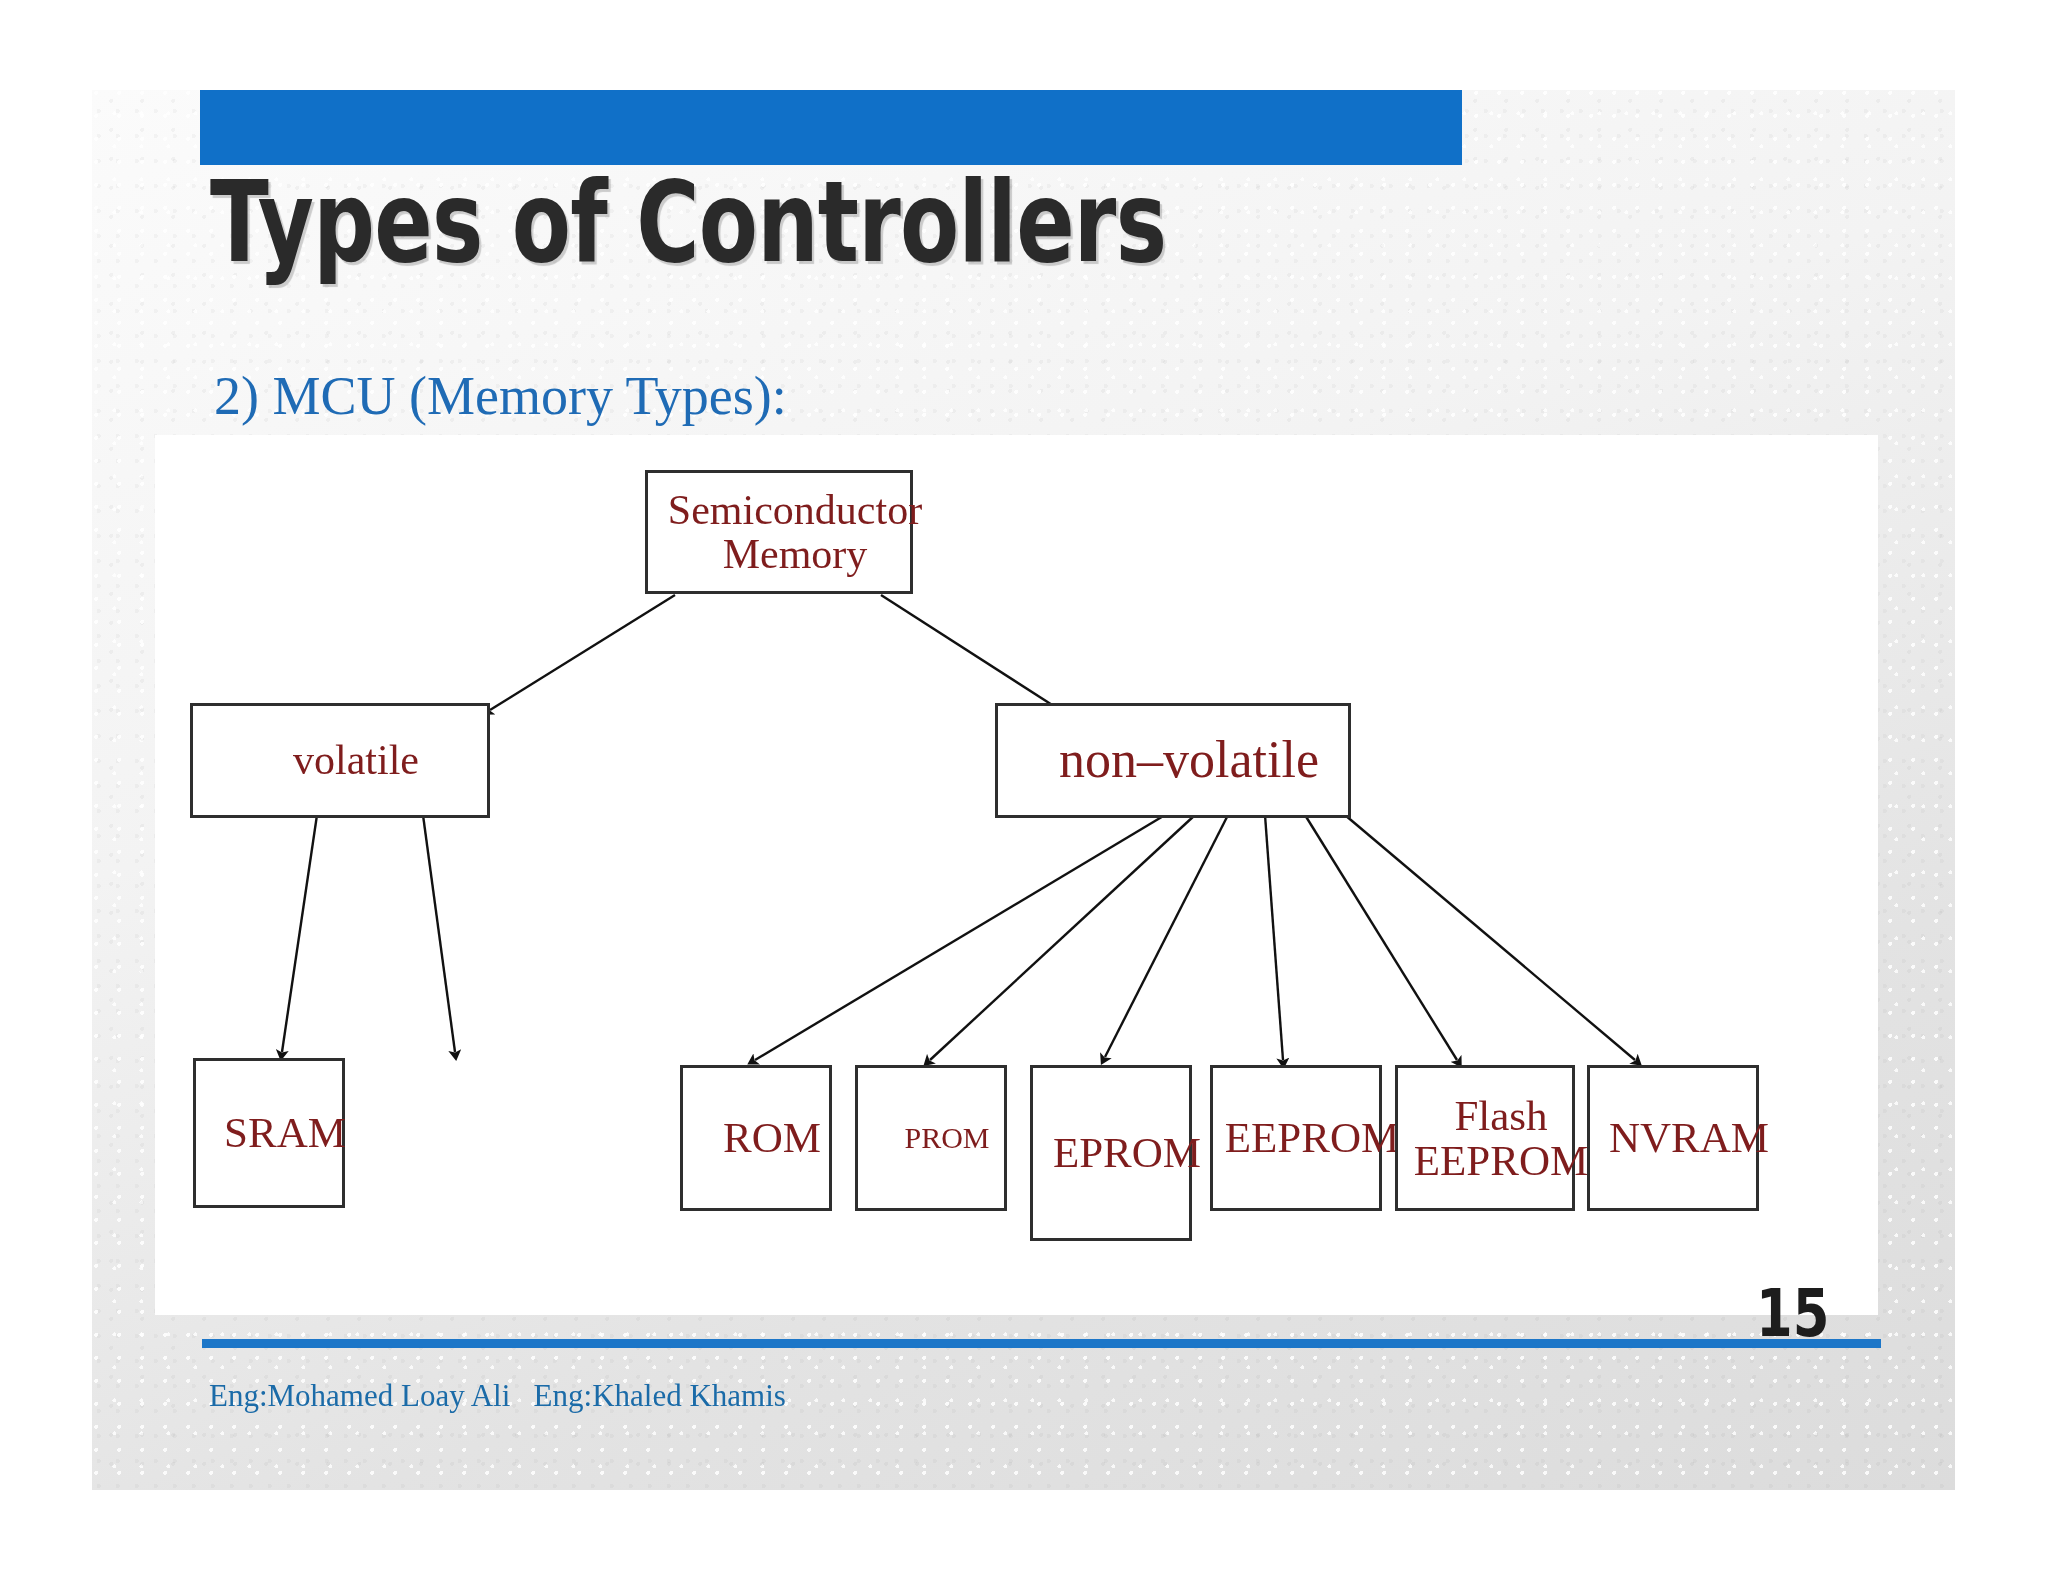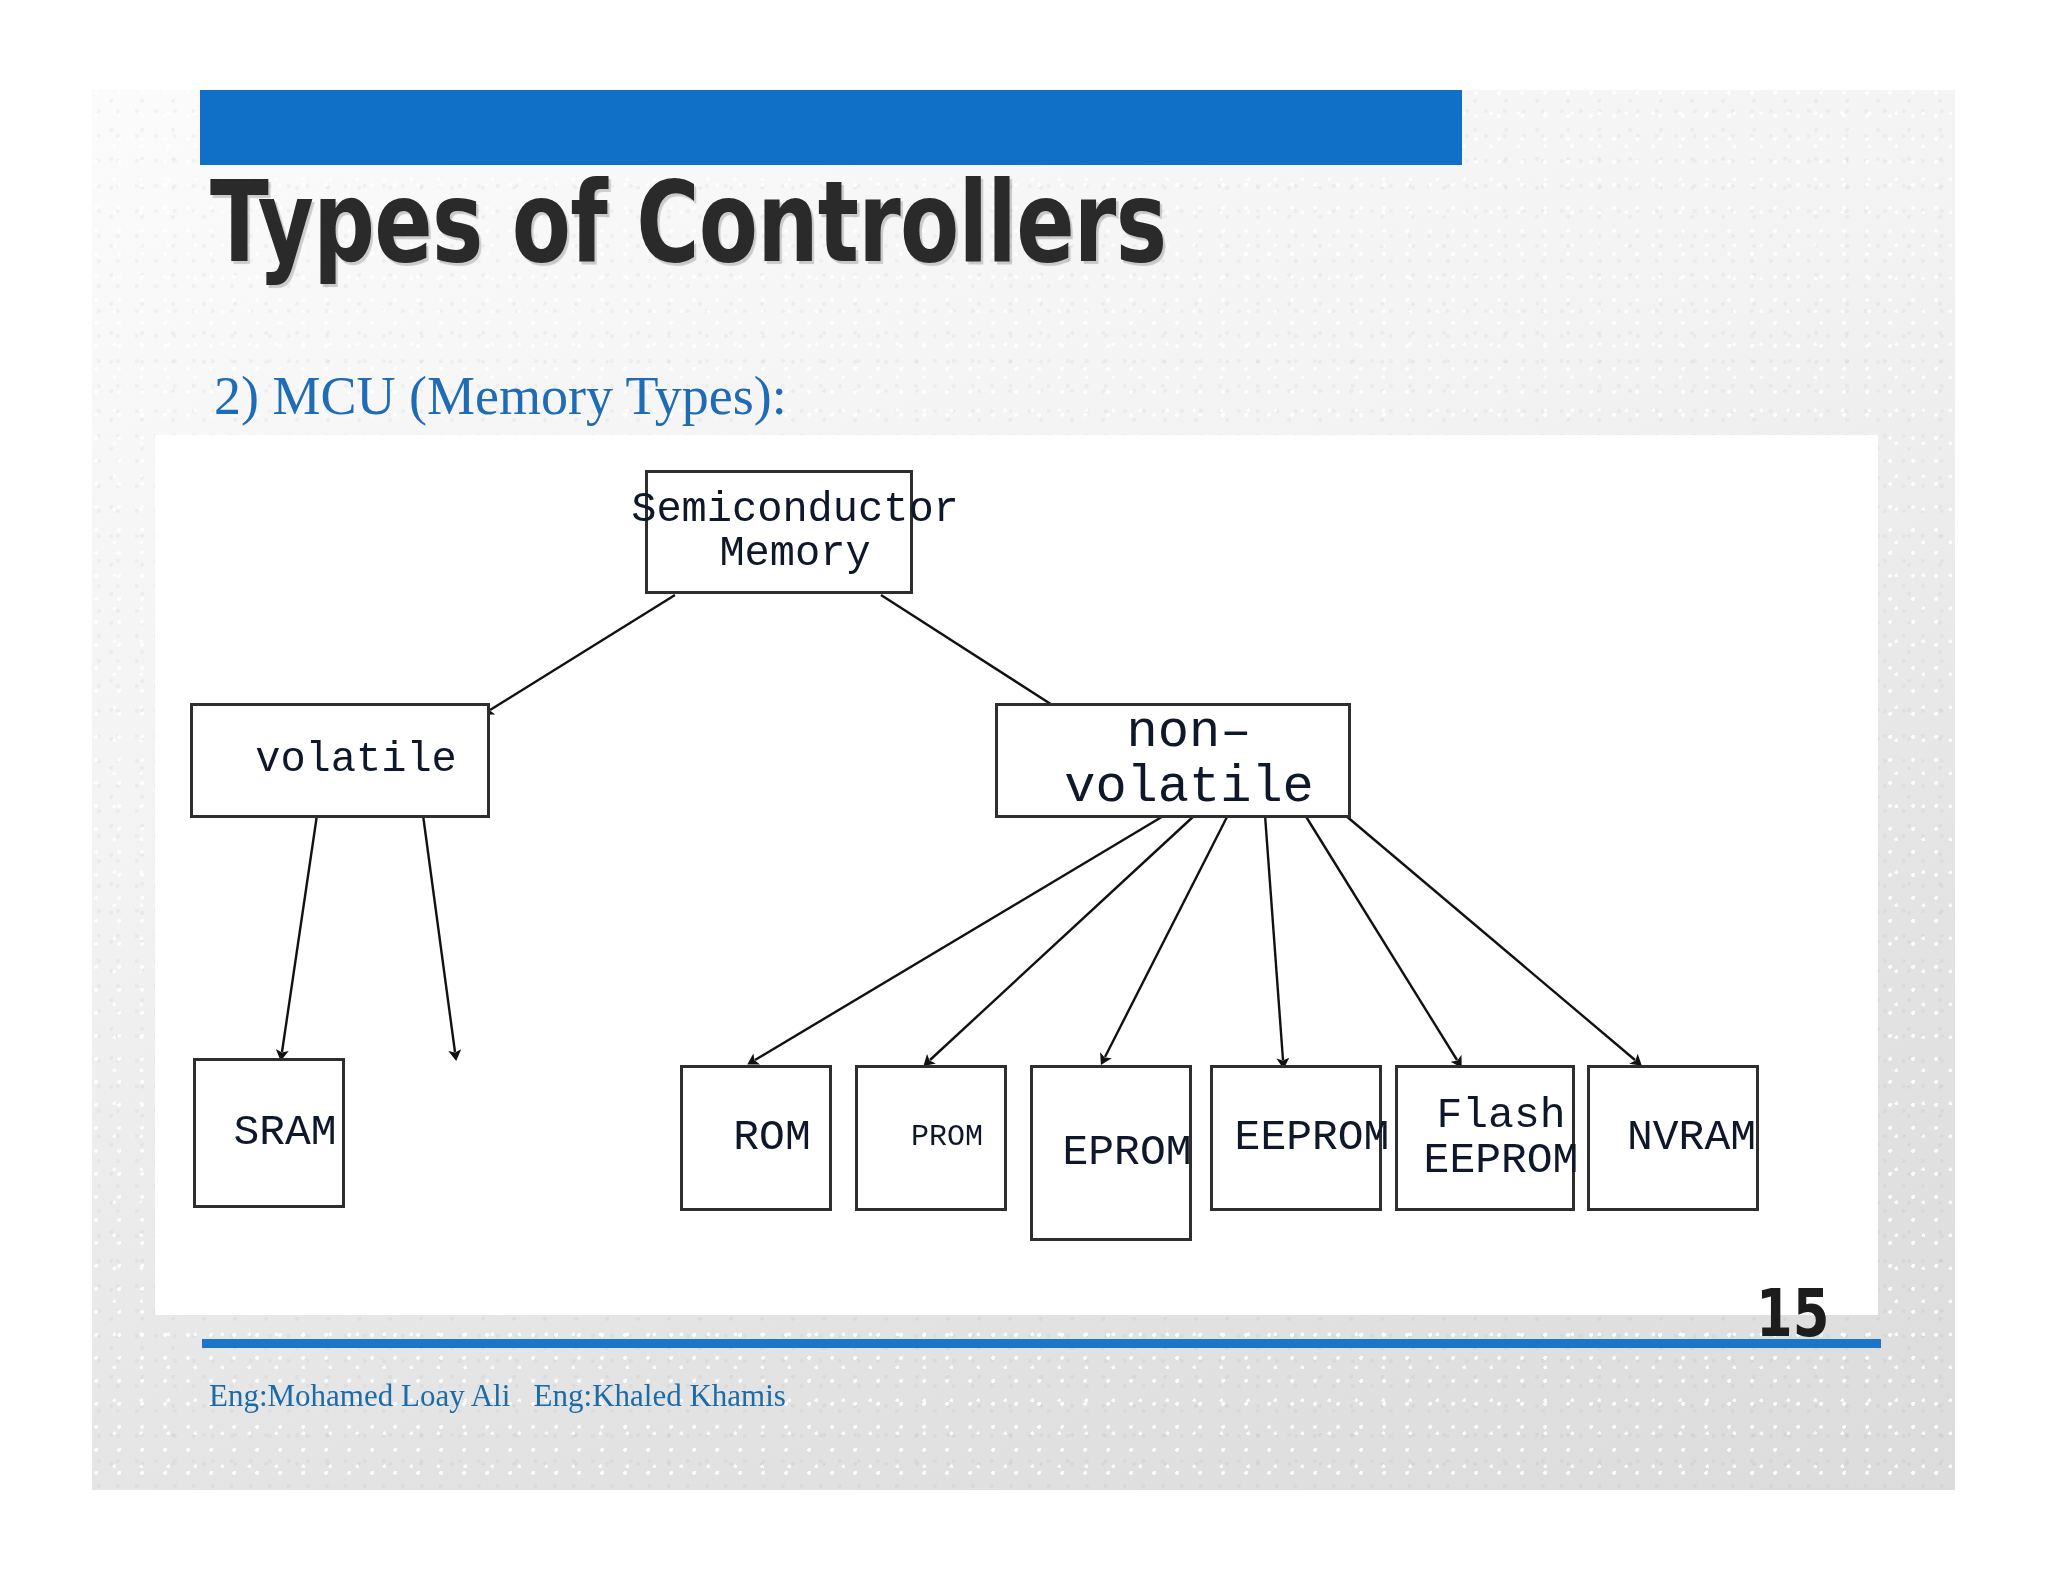--- a/index.html
+++ b/index.html
@@ -91,22 +91,22 @@
 
   .node-box {
     position: absolute;
     box-sizing: border-box;
     background: #ffffff;
     border: 3px solid #2e2e2e;
     display: flex;
     align-items: center;
     justify-content: center;
     text-align: center;
-    font-family: Liberation Mono, monospace;
-    color: #0f172a;
+    font-family: Liberation Serif, serif;
+    color: #7f1d1d;
     line-height: 1.05;
     padding-left: 32px;
   }
   .node-box .lbl { display: block; }
 
   
   #page-number {
     position: absolute;
     left: 1664px;
     top: 1185px;
@@ -205,21 +205,21 @@
     </div>
     <div class="node-box" style="left:1055px; top:630px; width:172px; height:146px; font-size:43px;">
       <span class="lbl">EEPROM</span>
     </div>
     <div class="node-box" style="left:1240px; top:630px; width:180px; height:146px; font-size:43px;">
       <div>
         <span class="lbl">Flash</span>
         <span class="lbl">EEPROM</span>
       </div>
     </div>
-    <div class="node-box" style="left:1432px; top:630px; width:172px; height:146px; font-size:43px;justify-content:flex-end;">
+    <div class="node-box" style="left:1432px; top:630px; width:172px; height:146px; font-size:43px;">
       <span class="lbl">NVRAM</span>
     </div>
 
   </div>
 
   <div id="page-number">15</div>
 
   <div id="footer-rule"></div>
 
   <div id="footer-text">Eng:Mohamed Loay Ali   Eng:Khaled Khamis</div>

